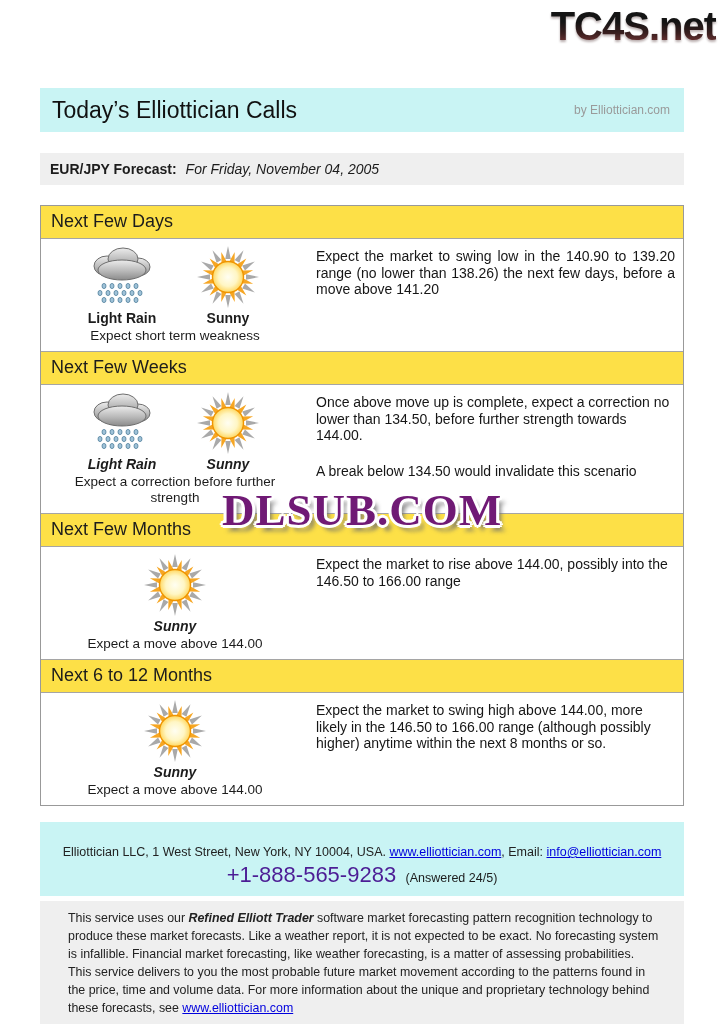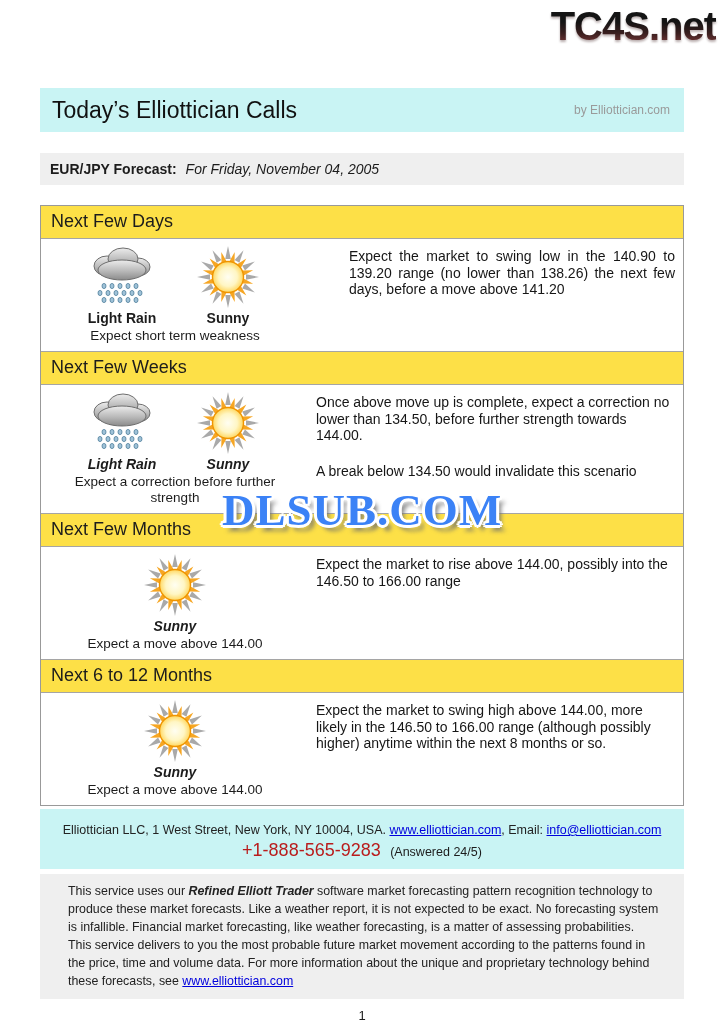--- a/index.html
+++ b/index.html
@@ -53,31 +53,31 @@
   .icon-block { width:106px; text-align:center; }
   .icon-block.single { width:140px; }
   .wicon { height:64px; display:inline-block; vertical-align:bottom; }
   .wicon.sun { width:64px; }
   .wicon.rain { width:76px; }
   .icon-label { font-size:14px; font-weight:bold; margin-top:1px; }
   .icon-label.it { font-style:italic; }
   .caption { font-size:13.5px; margin-top:2px; line-height:16px; padding:0 26px; }
   .text-col { flex:1; padding:9px 8px 6px 7px; }
   .text-col p { font-size:14px; line-height:16.5px; color:#161616; }
-  .text-col p.justify { text-align:justify;margin-left:33px; }
+  .text-col p.justify { text-align:justify; }
   .text-col p + p { margin-top:19px; }
 
   
   .footer-band {
-    margin-top:3px; background:#c9f4f4; text-align:center; padding:14px 0 8px 0;
+    margin-top:16px; background:#c9f4f4; text-align:center; padding:23px 0 8px 0;
   }
   .addr { font-size:12.5px; color:#222; }
   a.lnk { color:#0000dd; text-decoration:underline; cursor:pointer; }
   .phone-line { margin-top:3px; }
-  .phone { font-size:18px; color:#b91c1c; }
+  .phone { font-size:22px; color:#4c1d95; }
   .phone-note { font-size:12.5px; margin-left:5px; }
 
   
   .disclaimer {
     margin-top:5px; background:#efefef; padding:8px 24px 9px 28px;
     font-size:12.4px; line-height:18px; color:#222;
   }
   .disclaimer .prod { font-weight:bold; font-style:italic; }
 
   .pagenum { text-align:center; margin-top:9px; font-size:13px; }
@@ -91,21 +91,21 @@
     text-shadow:
       -2px -2px 0 #fff, 2px -2px 0 #fff, -2px 2px 0 #fff, 2px 2px 0 #fff,
       -2px 0 0 #fff, 2px 0 0 #fff, 0 -2px 0 #fff, 0 2px 0 #fff,
       3px 4px 3px rgba(130,130,130,0.7);
   }
 
   
   .watermark {
     position:absolute; left:222px; top:484px; z-index:5;
     font-family:"Liberation Serif", serif; font-weight:bold;
-    font-size:45px; letter-spacing:1px; color:#3b82f6;
+    font-size:45px; letter-spacing:1px; color:#701a75;
     text-shadow:
       -2px -2px 0 #fff, 2px -2px 0 #fff, -2px 2px 0 #fff, 2px 2px 0 #fff,
       -3px 0 0 #fff, 3px 0 0 #fff, 0 -3px 0 #fff, 0 3px 0 #fff,
       5px 6px 4px rgba(110,110,110,0.8);
   }
 
   .svgdefs { position:absolute; width:0; height:0; overflow:hidden; }
 </style>
 </head>
 <body>

